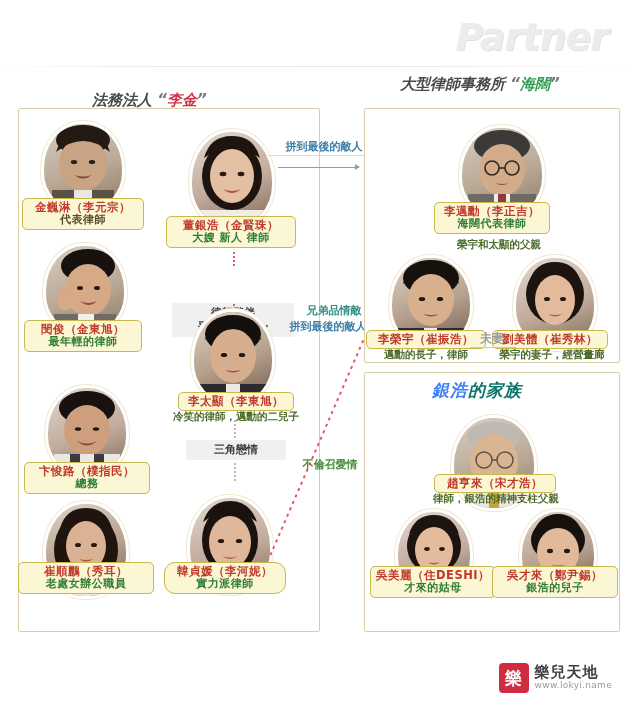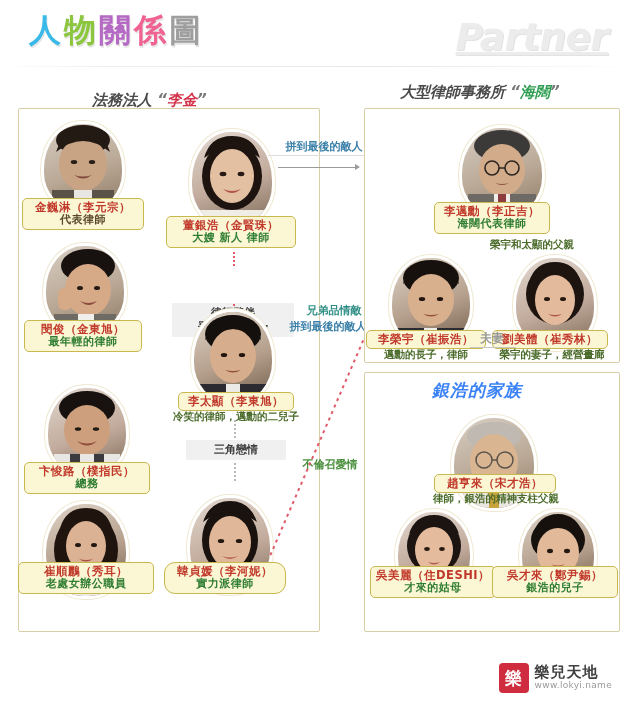--- a/index.html
+++ b/index.html
@@ -41,21 +41,20 @@
     position: absolute;
     right: 26px;
     top: 18px;
     font-size: 38px;
     font-weight: bold;
     font-style: italic;
     color: #ececec;
     letter-spacing: -1px;
     line-height: 1;
     text-shadow: 1px 1px 0 #e2e2e2;
-    text-decoration: underline;
   }
   .hdr-rule {
     position: absolute;
     left: 0; right: 0;
     top: 66px;
     height: 1px;
     background: linear-gradient(to right, #ffffff 0%, #ededed 18%, #e6e6e6 60%, #ffffff 100%);
   }
 
   
@@ -184,21 +183,21 @@
   
   .fam-title {
     position: absolute;
     font-size: 17px;
     font-weight: bold;
     white-space: nowrap;
     letter-spacing: 1px;
     font-style: italic;
   }
   .fam-red { color: #3b82f6; font-style: italic; }
-  .fam-green { color: #3b82f6; }
+  .fam-green { color: #0f766e; }
 
   
   .footer-logo {
     position: absolute;
     right: 22px;
     bottom: 16px;
     display: flex;
     align-items: center;
     gap: 6px;
   }
@@ -229,23 +228,20 @@
   
   .ph-a { background: linear-gradient(160deg,#d8cec4 0%, #b9a895 55%, #8e7a64 100%); }
   .ph-b { background: linear-gradient(160deg,#e2d8d0 0%, #c2ab9c 55%, #7e6a58 100%); }
   .ph-c { background: linear-gradient(160deg,#ded4c8 0%, #b59f8c 55%, #6f5c4a 100%); }
 </style>
 </head>
 <body>
 
 <div id="page">
 
-  <div class="hdr-title">
-    <span class="hdr-c0">人</span><span class="hdr-c1">物</span><span class="hdr-c2">關</span><span class="hdr-c3">係</span><span class="hdr-c5">圖</span>
-  </div>
   <div class="hdr-partner">Partner</div>
   <div class="hdr-rule"></div>
 
   <div class="panel" style="left:18px; top:108px; width:300px; height:522px;"></div>
   <div class="panel-title" style="left:84px; top:92px;">
     <span>法務法人</span>
     <span class="pt-quote">“</span><span class="pt-accent-red">李金</span><span class="pt-quote">”</span>
   </div>
 
   <div class="photo ph-a" style="left:44px; top:124px; width:78px; height:86px;">
@@ -385,21 +381,21 @@
   <div class="rel-text teal" style="left:286px; top:304px; width:96px;">兄弟品情敵</div>
   <div class="rel-text" style="left:268px; top:320px; width:120px;">拼到最後的敵人</div>
 
   <div class="rel-text green" style="left:276px; top:458px; width:108px;">不倫召愛情</div>
 
   <svg style="position:absolute; left:262px; top:330px; width:110px; height:230px;" viewBox="0 0 110 230">
     <line x1="104" y1="4" x2="8" y2="226" stroke="#e05a6a" stroke-width="2" stroke-dasharray="3,4"></line>
   </svg>
 
   <div class="panel" style="left:364px; top:108px; width:254px; height:253px;"></div>
-  <div class="panel-title" style="left:392px; top:84px;">
+  <div class="panel-title" style="left:392px; top:76px;">
     <span>大型律師事務所</span>
     <span class="pt-quote">“</span><span class="pt-accent-green">海闊</span><span class="pt-quote">”</span>
   </div>
 
   <div class="photo ph-a" style="left:462px; top:128px; width:80px; height:88px;">
     <svg class="face" viewBox="0 0 80 88">
       <ellipse cx="40" cy="18" rx="28" ry="16" fill="#3c3a38"></ellipse>
       <ellipse cx="40" cy="42" rx="23" ry="26" fill="#d2ab8b"></ellipse>
       <rect x="6" y="66" width="68" height="24" fill="#6d6a66"></rect>
       <rect x="32" y="66" width="16" height="24" fill="#efedea"></rect>
@@ -407,21 +403,21 @@
       <circle cx="30" cy="40" r="7" fill="none" stroke="#2c2620" stroke-width="1.6"></circle>
       <circle cx="50" cy="40" r="7" fill="none" stroke="#2c2620" stroke-width="1.6"></circle>
       <line x1="37" y1="40" x2="43" y2="40" stroke="#2c2620" stroke-width="1.6"></line>
       <path d="M33 55 q7 4 14 0 q-7 2 -14 0z" fill="#8d4a3f"></path>
     </svg>
   </div>
   <div class="namebox" style="left:434px; top:202px; width:116px;">
     <span class="nb-name">李邁勳（李正吉）</span>
     <span class="nb-role">海闊代表律師</span>
   </div>
-  <div class="nb-sub" style="left:424px; top:238px; width:150px;text-align:right;">榮宇和太顯的父親</div>
+  <div class="nb-sub" style="left:424px; top:238px; width:150px;">榮宇和太顯的父親</div>
 
   <div class="photo ph-c" style="left:392px; top:258px; width:78px; height:88px;">
     <svg class="face" viewBox="0 0 78 88">
       <ellipse cx="39" cy="20" rx="28" ry="18" fill="#17110d"></ellipse>
       <ellipse cx="39" cy="42" rx="23" ry="26" fill="#d9b08e"></ellipse>
       <path d="M11 26 q28 -22 56 0 q-7 -23 -28 -23 q-21 0 -28 23z" fill="#17110d"></path>
       <ellipse cx="30" cy="41" rx="3.2" ry="2" fill="#20160f"></ellipse>
       <ellipse cx="48" cy="41" rx="3.2" ry="2" fill="#20160f"></ellipse>
       <path d="M31 56 q8 5 16 0 q-8 2 -16 0z" fill="#93503f"></path>
       <rect x="5" y="70" width="68" height="20" fill="#2b2b32"></rect>

